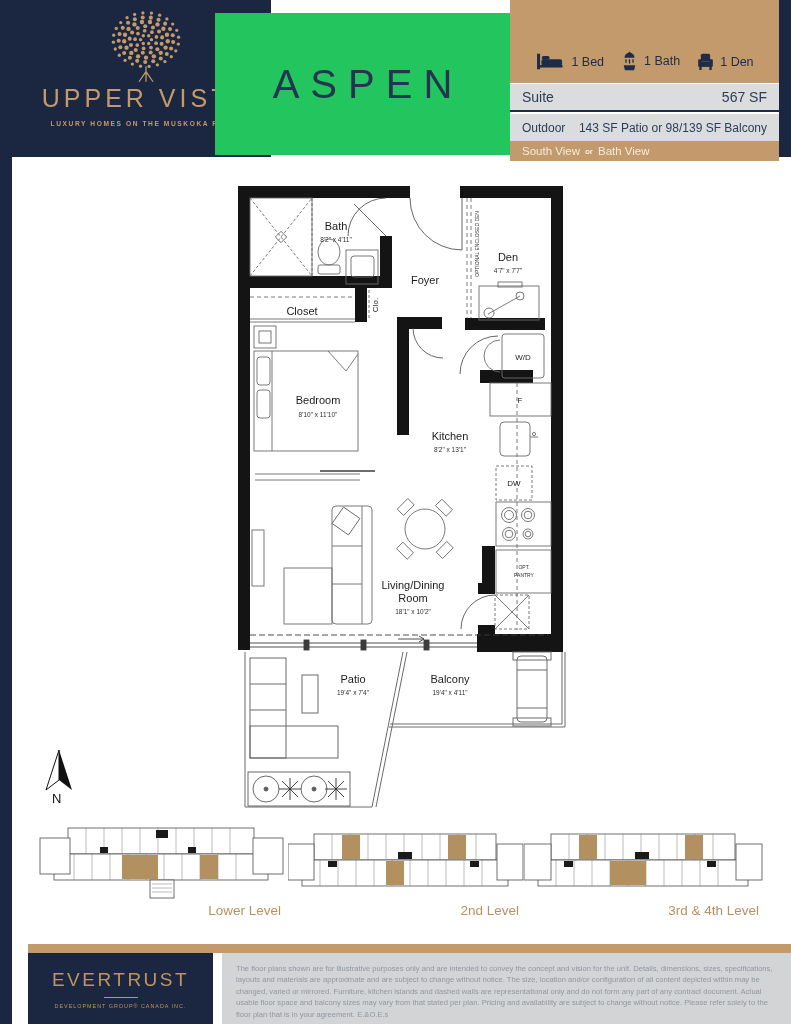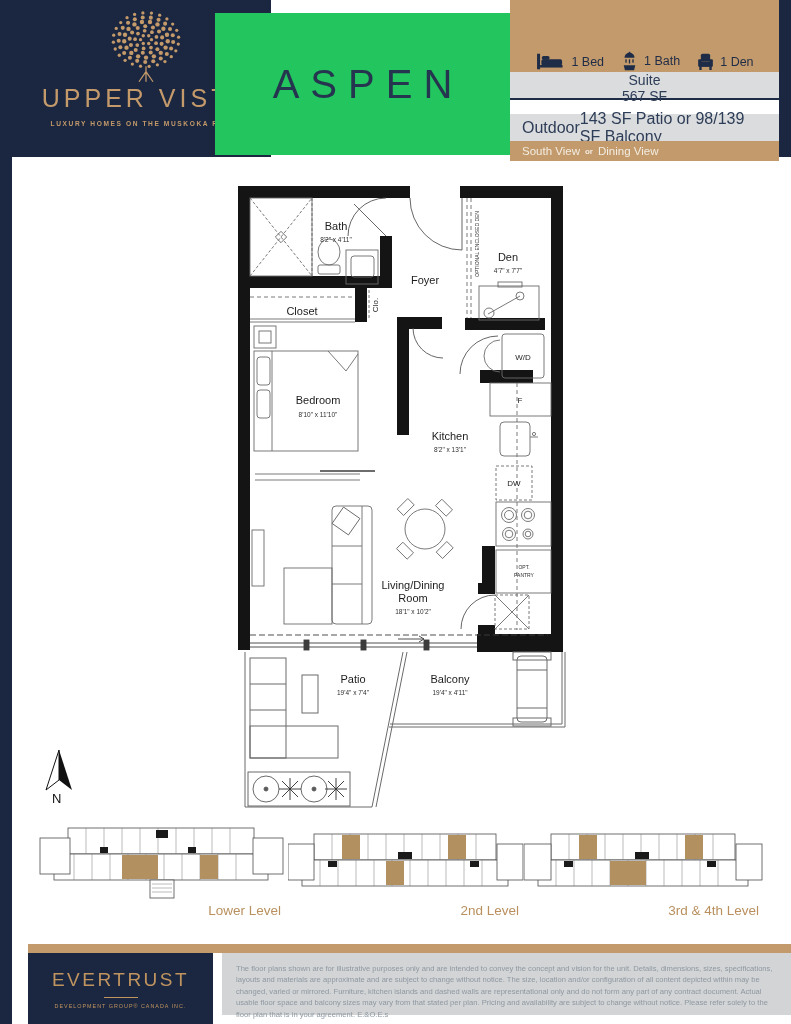--- a/index.html
+++ b/index.html
@@ -15,22 +15,22 @@
   .brand-tagline{color:#c49a6b;font-size:6.6px;letter-spacing:1.6px;margin-top:7px;font-weight:bold;}
   .plan-name-panel{position:absolute;left:215px;top:13px;width:295px;height:142px;background:#22c55e;
         display:flex;align-items:center;justify-content:center;}
   .plan-name{font-size:40px;letter-spacing:11px;color:#26354f;padding-left:11px;}
   .info-panel{position:absolute;left:510px;top:0;width:269px;height:157px;}
   .features-row{position:absolute;left:0;top:0;width:269px;height:83px;background:#c39a6b;
         display:flex;align-items:flex-end;justify-content:center;gap:17px;padding-bottom:12px;box-sizing:border-box;}
   .feature{display:flex;align-items:center;gap:6px;color:#1e2c47;font-size:12.5px;}
   .spec-row{position:absolute;left:0;width:269px;background:#dadcde;display:flex;align-items:center;
         justify-content:space-between;box-sizing:border-box;padding:0 12px;color:#2e3d57;}
-  .spec-suite{top:72px;height:28px;border-bottom:2px solid #1e2c47;font-size:14px;flex-direction:column;}
-  .spec-outdoor{top:114px;height:27px;font-size:16px;}
+  .spec-suite{top:84px;height:28px;border-bottom:2px solid #1e2c47;font-size:14px;}
+  .spec-outdoor{top:114px;height:27px;font-size:12px;}
   .view-row{position:absolute;left:0;top:141px;width:269px;height:20px;background:#c39a6b;color:#f2ece1;
         font-size:11.5px;display:flex;align-items:center;gap:5px;padding-left:12px;box-sizing:border-box;}
   .view-row .conj{font-size:8px;font-weight:bold;}
   
   .plan-area{position:absolute;left:228px;top:178px;width:345px;height:645px;}
   svg text{font-family:"Liberation Sans", sans-serif;}
   .room{font-size:11px;fill:#1c1c1c;text-anchor:middle;}
   .dims{font-size:6.5px;fill:#2e2e2e;text-anchor:middle;}
   .tiny{font-size:5px;fill:#2e2e2e;text-anchor:middle;}
   .appl{font-size:8px;fill:#1c1c1c;text-anchor:middle;}
@@ -41,21 +41,21 @@
   .kp-2nd{left:288px;top:830px;width:235px;height:88px;}
   .kp-34{left:523px;top:830px;width:240px;height:88px;}
   .kp-label{position:absolute;right:4px;bottom:0;color:#b9905e;font-size:13.5px;}
   
   .tan-bar{position:absolute;left:28px;top:944px;width:763px;height:9px;background:#c39a6b;}
   .developer-panel{position:absolute;left:28px;top:953px;width:185px;height:71px;background:#1b2740;
         text-align:center;color:#c0945f;}
   .developer-name{font-size:19px;letter-spacing:2.5px;margin-top:16px;}
   .developer-rule{width:34px;height:1px;background:#c0945f;margin:6px auto 5px;}
   .developer-sub{font-size:5.4px;letter-spacing:1px;}
-  .disclaimer-panel{position:absolute;left:222px;top:953px;width:569px;height:62px;background:#d2d4d6;
+  .disclaimer-panel{position:absolute;left:222px;top:953px;width:569px;height:71px;background:#d2d4d6;
         box-sizing:border-box;padding:10px 14px;color:#8f98a1;font-size:7.6px;line-height:1.5;}
 </style>
 </head>
 <body>
 
 <div class="page">
 
   <div class="left-strip"></div>
   <div class="right-strip"></div>
 
@@ -209,21 +209,21 @@
       <span>Suite</span>
       <span>567 SF</span>
     </div>
     <div class="spec-row spec-outdoor">
       <span>Outdoor</span>
       <span>143 SF Patio or 98/139 SF Balcony</span>
     </div>
     <div class="view-row">
       <span>South View</span>
       <span class="conj">or</span>
-      <span>Dining View</span>
+      <span>Bath View</span>
     </div>
   </div>
 
   <div class="plan-area">
     <svg width="345" height="645" viewBox="0 0 345 645">
 
       <g fill="#141414">
         <rect x="10" y="8" width="172" height="12"></rect>
         <rect x="232" y="8" width="103" height="12"></rect>
         <rect x="10" y="8" width="12" height="464"></rect>

